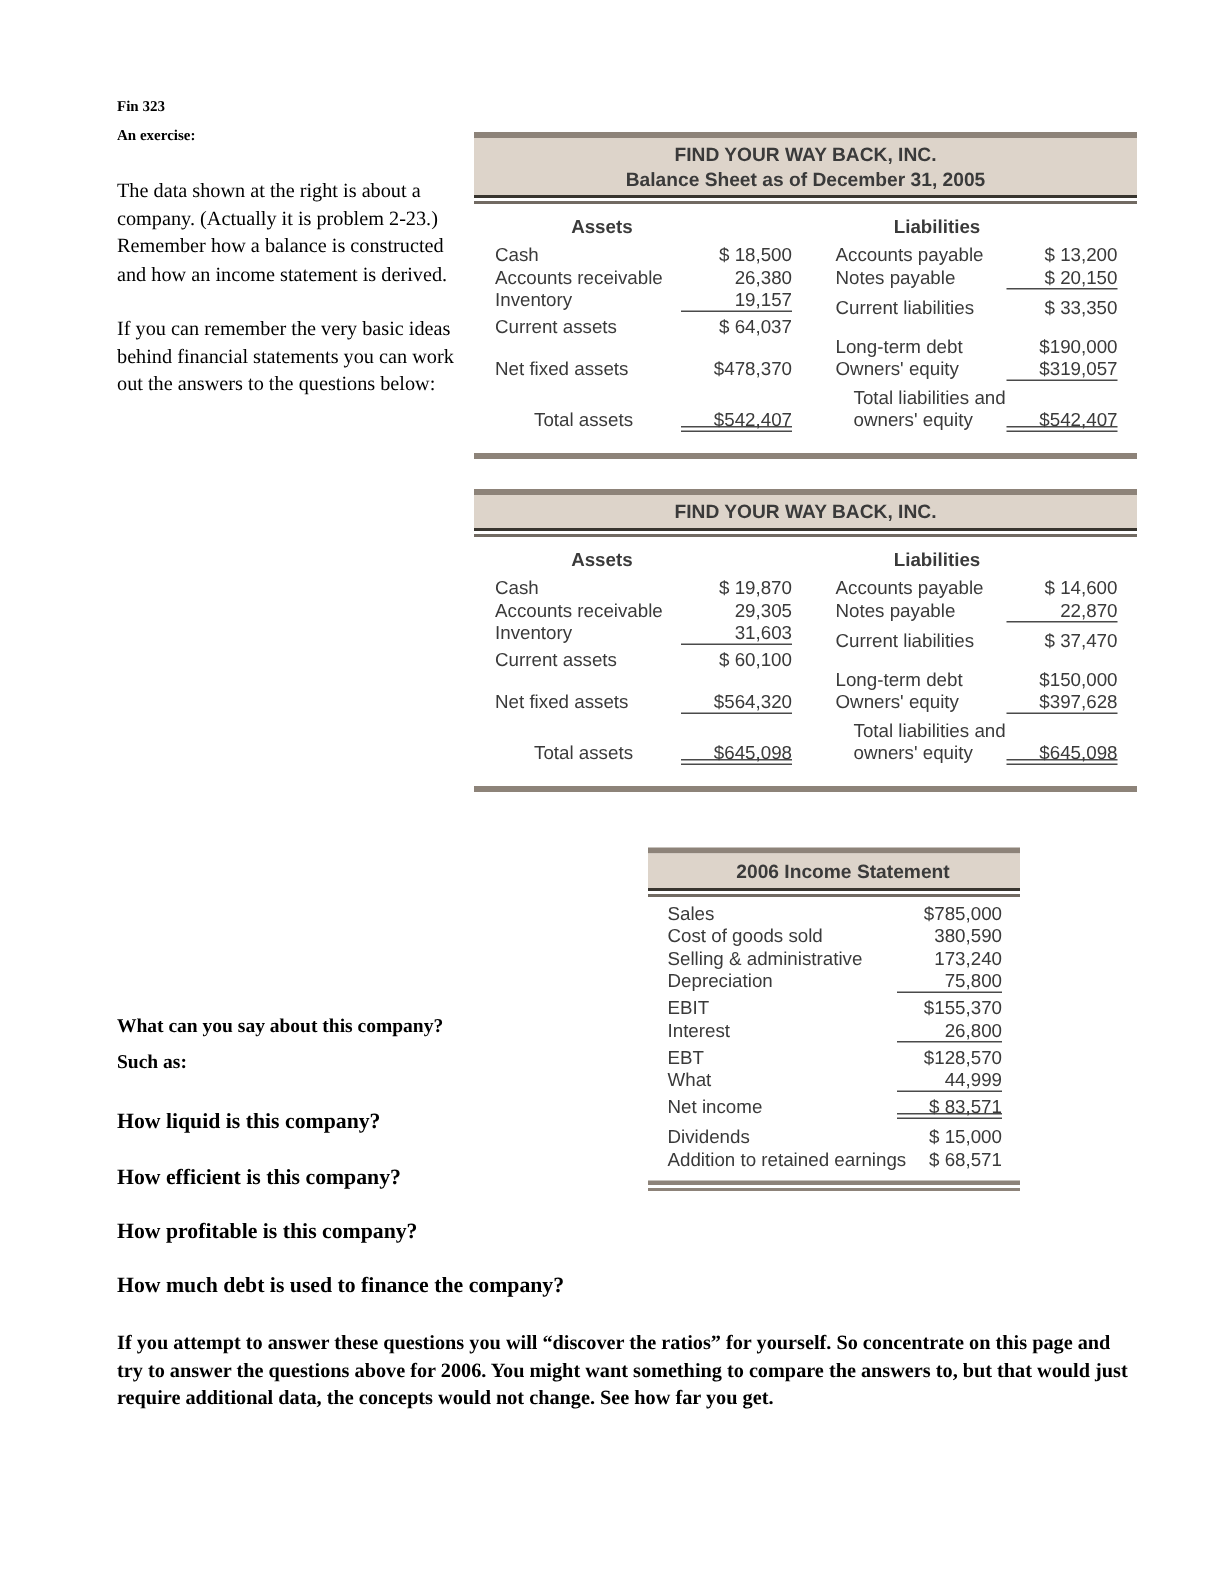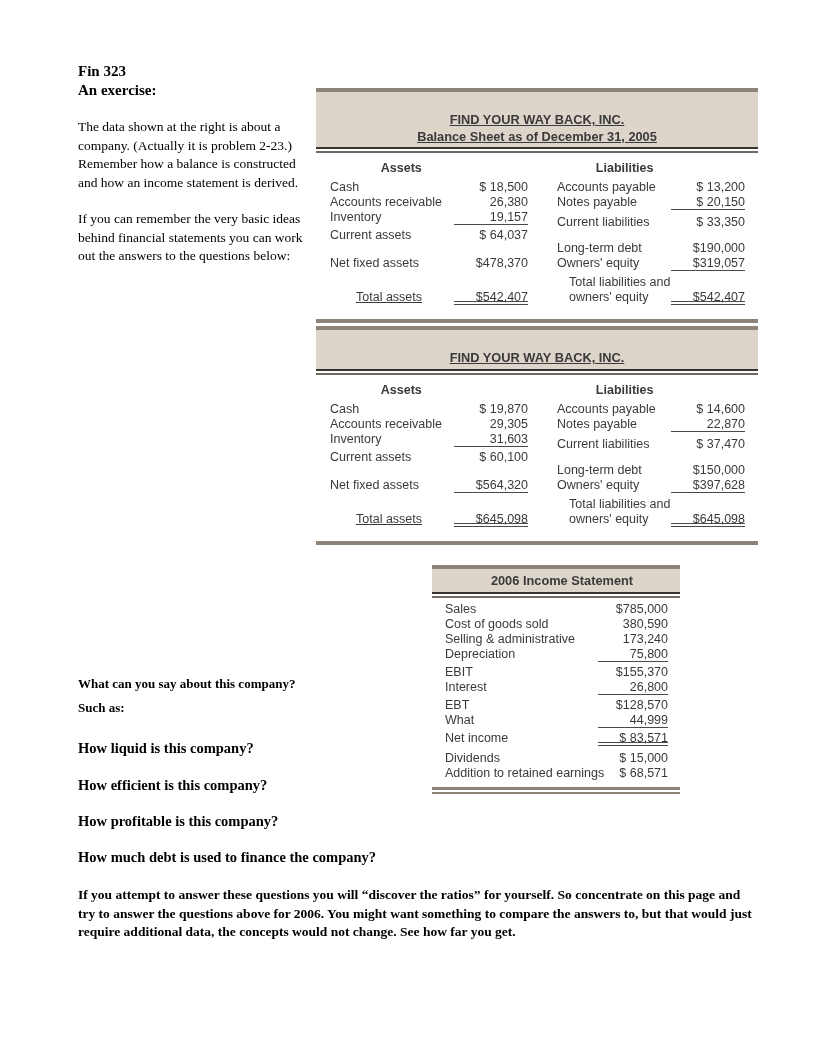--- a/index.html
+++ b/index.html
@@ -1,44 +1,44 @@
 <!DOCTYPE html>
 <html><head>
 <meta charset="utf-8">
 <style>
   html,body { margin:0; padding:0; background:#ffffff; }
   .page { position:relative; width:816px; height:1056px; background:#ffffff; overflow:hidden;
           font-family:"Liberation Serif", serif; color:#000000; }
 
   
   .intro { position:absolute; left:78px; top:62px; width:225px; }
-  .h-course { font-weight:bold; font-size:15px; line-height:19px; }
+  .h-course { font-weight:bold; font-size:10px; line-height:19px; }
   .body-text { font-size:13.5px; line-height:18.5px; margin:18px 0 0 0; }
 
   
   .tbl { position:absolute; font-family:"Liberation Sans", sans-serif; color:#3a3a3a; }
   .bs1 { left:316px; top:88px;  width:442px; }
   .bs2 { left:316px; top:326px; width:442px; }
   .inc { left:432px; top:565px; width:248px; }
   .toprule { height:4px; background:#8d8379; }
   .band { background:#ddd4ca; text-align:center; font-weight:bold; font-size:12.8px; color:#3a3a3a; }
-  .bs .band { padding:20px 0 2px 0; line-height:16.5px;text-decoration:underline; }
+  .bs .band { padding:3px 0 2px 0; line-height:16.5px; }
   .inc .band { padding:4px 0 3px 12px; line-height:16px; }
   .dbl { height:2px; border-top:2px solid #38352f; border-bottom:2px solid #716a62; background:#ffffff; }
   .bs-body { display:flex; justify-content:space-between; padding:8px 13px 14px 14px; font-size:12.5px; }
   .colL { width:198px; }
   .colR { width:188px; }
   .col-head { font-weight:bold; text-align:center; width:72%; margin-bottom:5px; }
   .row { display:flex; height:15px; line-height:15px; }
   .lbl { flex:1; white-space:nowrap; }
   .val { width:74px; text-align:right; white-space:pre; }
   .inc .val { width:70px; }
   .u  { border-bottom:1.5px solid #4a4a4a; }
   .uu { border-bottom:4px double #4a4a4a; }
-  .indent { padding-left:26px;text-decoration:underline; }
+  .indent { padding-left:26px; }
   .indent-sm { padding-left:12px; }
   .mt3{margin-top:3px}.mt4{margin-top:4px}.mt5{margin-top:5px}
   .mt11{margin-top:11px}.mt13{margin-top:13px}.mt19{margin-top:19px}
   .botrule { height:4px; background:#8d8379; }
   .botrule-dbl { height:2px; border-top:3px solid #8d8379; border-bottom:2px solid #8d8379; background:#ffffff; }
   .inc-body { padding:4px 12px 6px 13px; font-size:12.5px; }
 
   
   .qhead { position:absolute; left:78px; top:672px; width:240px; font-weight:bold; font-size:13px; line-height:24px; }
   .q { position:absolute; left:78px; font-weight:bold; font-size:14.5px; white-space:nowrap; }

